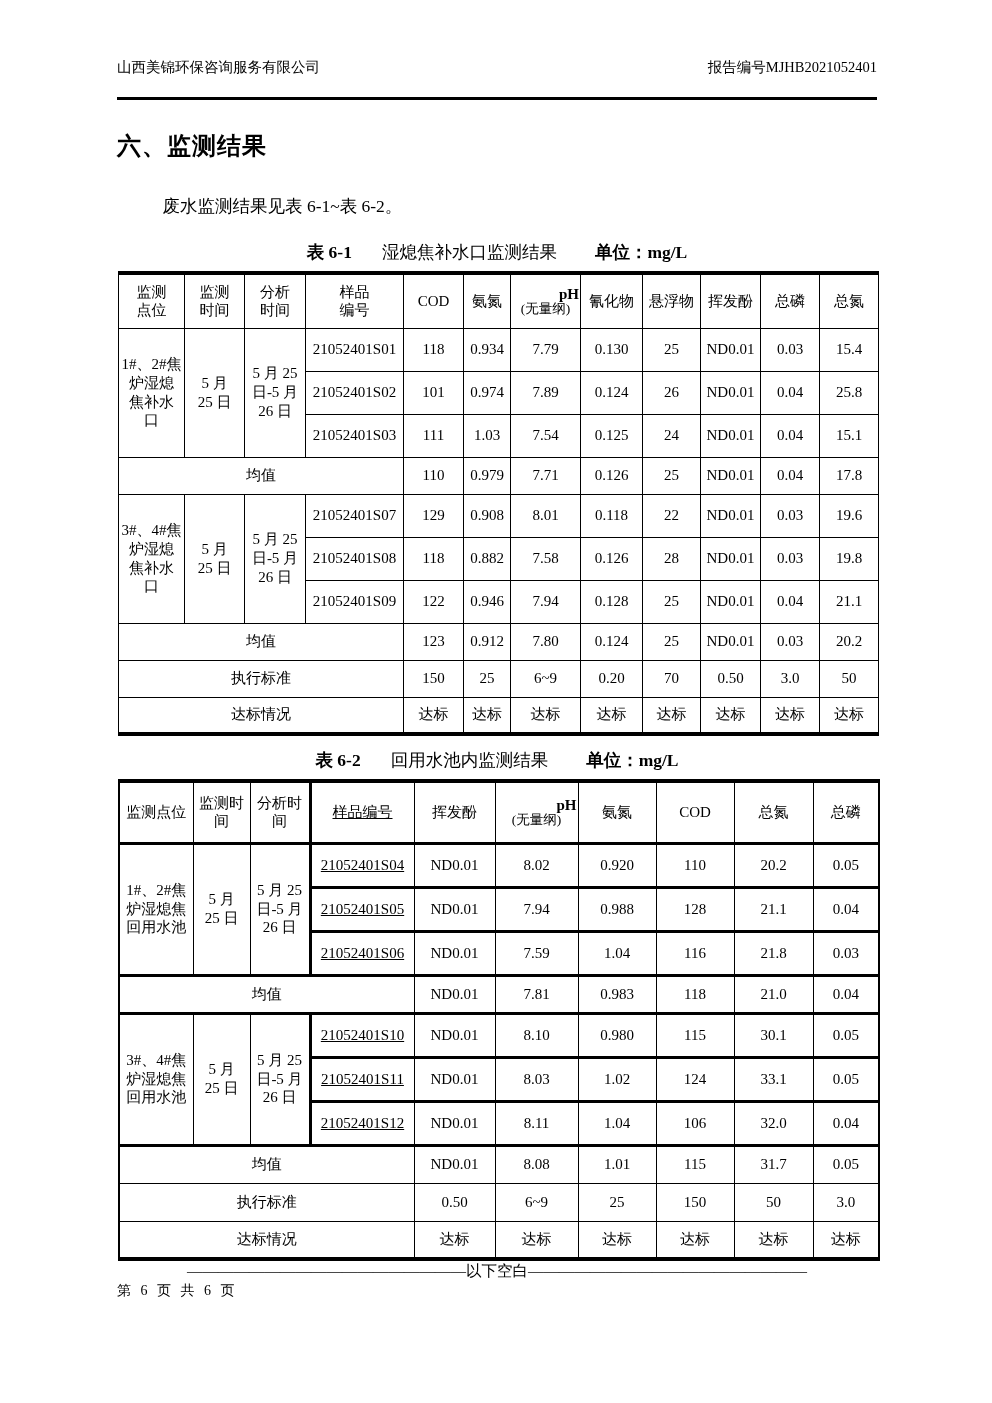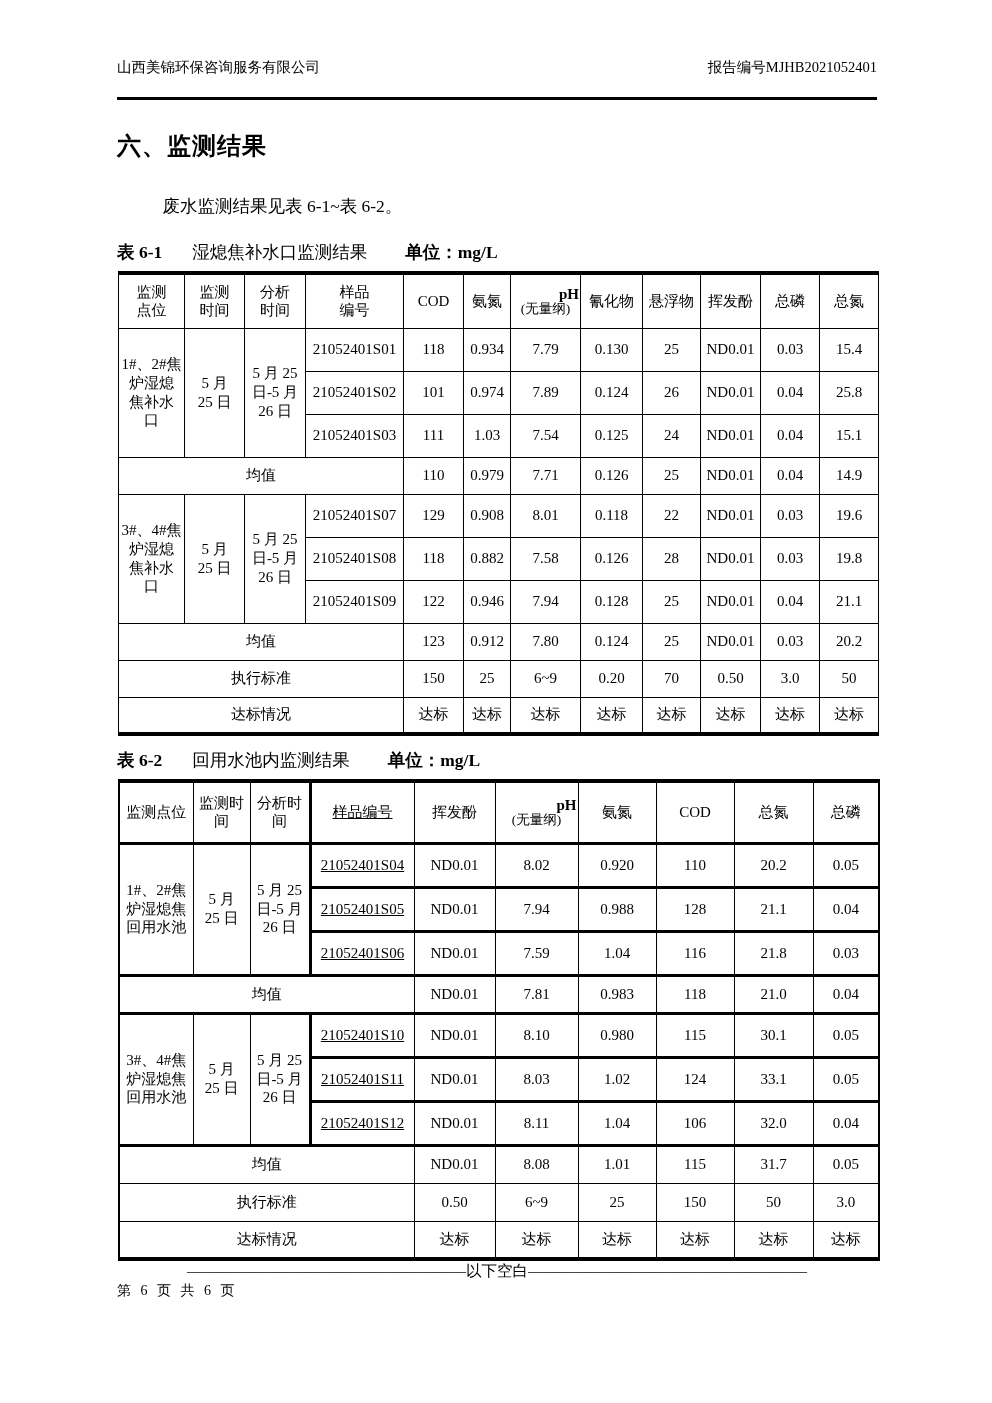--- a/index.html
+++ b/index.html
@@ -15,21 +15,21 @@
   
   .page-header {
     display: flex; justify-content: space-between; align-items: flex-end;
     font-size: 14.5px; padding-bottom: 20px;
     border-bottom: 3.5px solid #000;
   }
 
   .section-title { margin-top: 30px; font-size: 24px; letter-spacing: 1px; }
   .intro { margin-top: 32px; font-size: 17.5px; text-indent: 2.6em; }
 
-  .caption { font-size: 17.5px; margin-top: 22px; margin-bottom: 7px; }
+  .caption { text-align: center; font-size: 17.5px; margin-top: 22px; margin-bottom: 7px; }
   .caption .cap-label { font-weight: bold; margin-right: 30px; }
   .caption .cap-unit  { font-weight: bold; margin-left: 38px; }
 
   table.t {
     border-collapse: collapse; table-layout: fixed; width: 760px;
     margin: 0 auto 0 1px;
   }
   table.t th, table.t td {
     border: 1px solid #000;
     text-align: center; vertical-align: middle;
@@ -158,21 +158,21 @@
       </tr>
       <tr class="mrow1">
         <td colspan="4">均值</td>
         <td>110</td>
         <td>0.979</td>
         <td>7.71</td>
         <td>0.126</td>
         <td>25</td>
         <td>ND0.01</td>
         <td>0.04</td>
-        <td>14.9</td>
+        <td>17.8</td>
       </tr>
       <tr class="srow1">
         <td rowspan="3">3#、4#焦
 炉湿熄
 焦补水
 口</td>
         <td rowspan="3">5 月
 25 日</td>
         <td rowspan="3">5 月 25
 日-5 月

